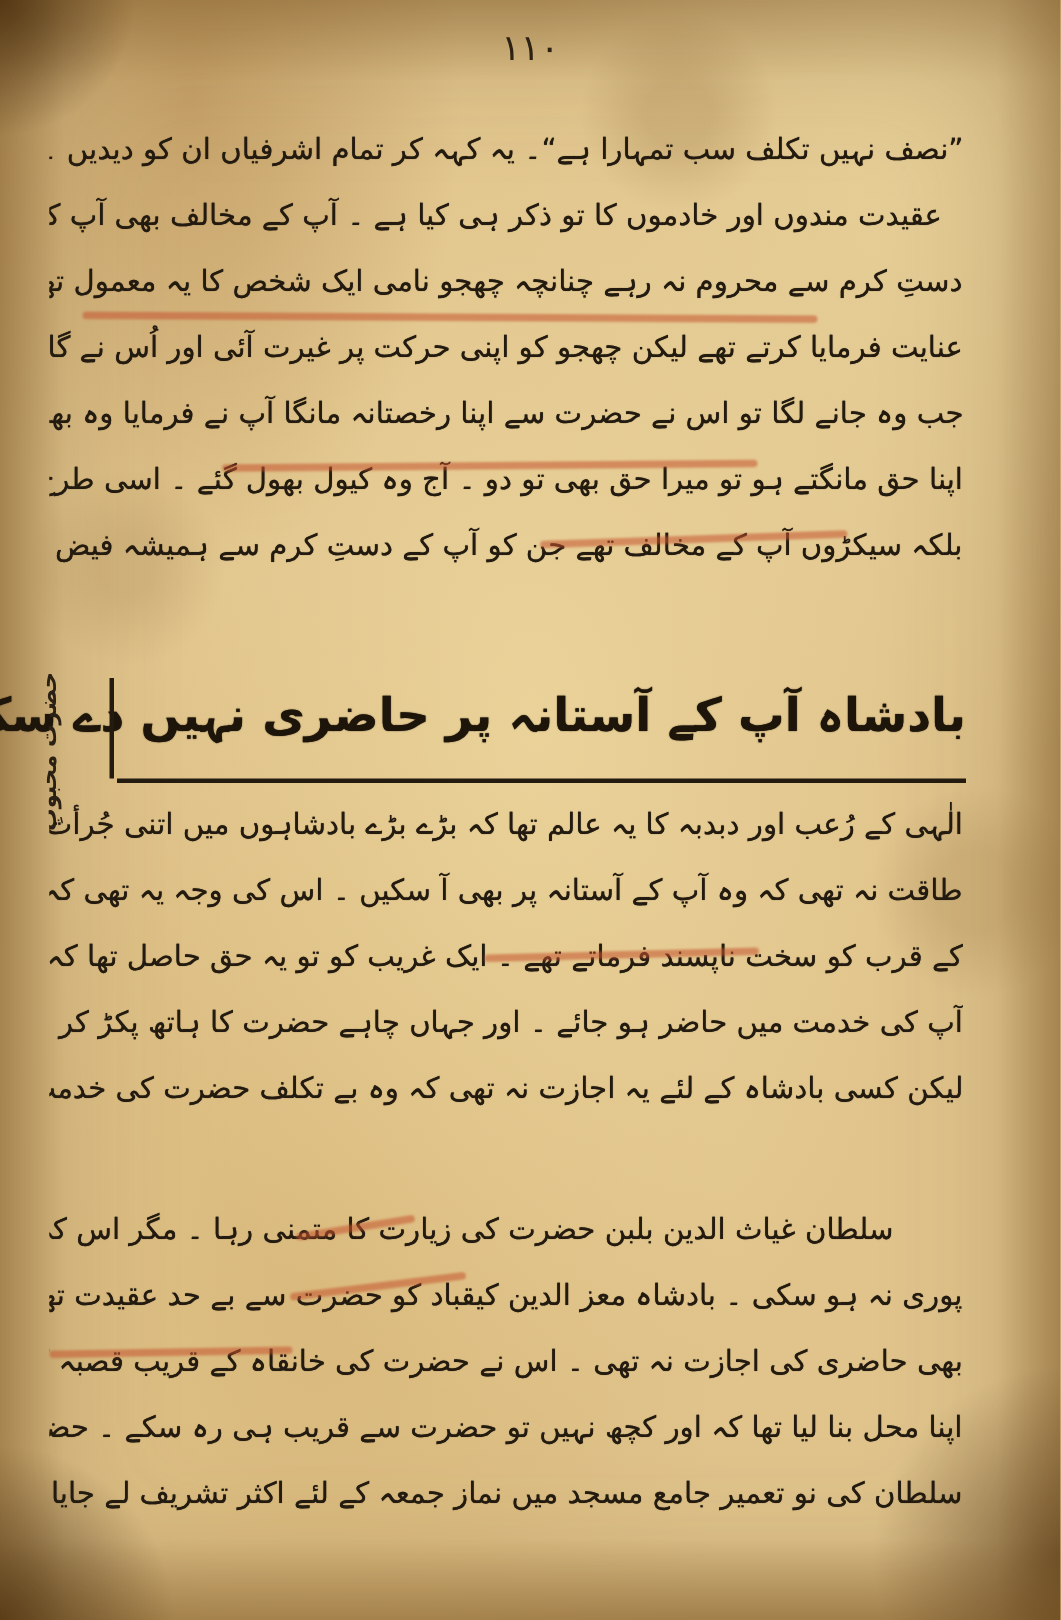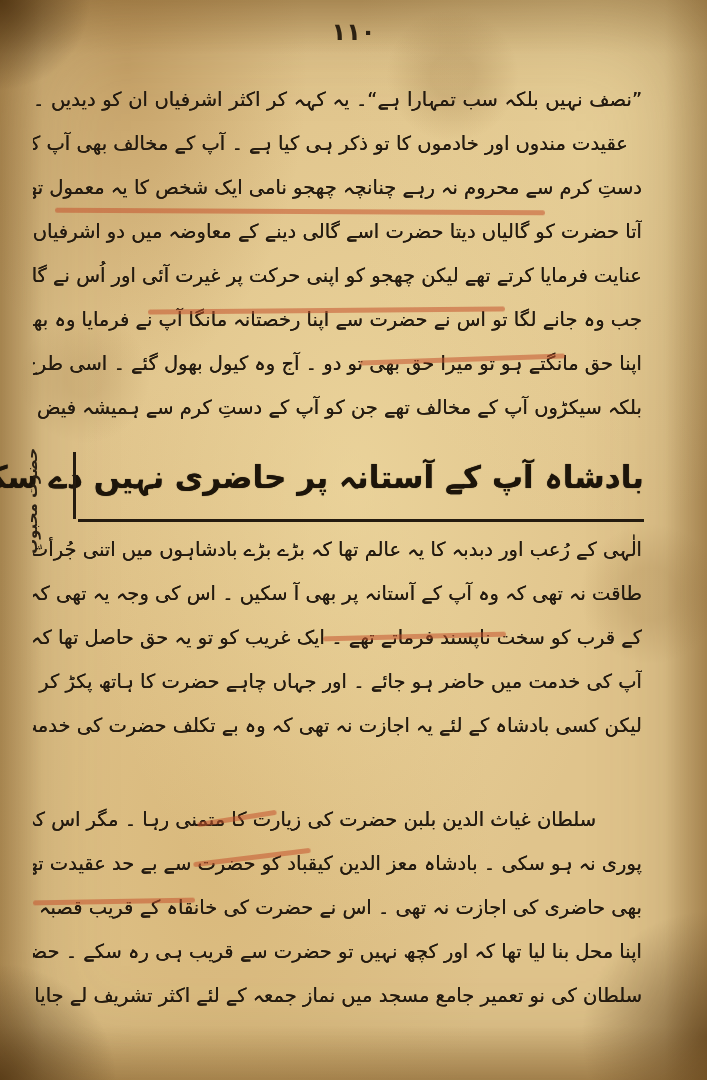--- a/index.html
+++ b/index.html
@@ -26,21 +26,21 @@
   .paper::after{
     content:"";position:absolute;inset:0;
     box-shadow:inset 0 0 110px rgba(92,60,18,.45);
     background:
       radial-gradient(circle at 64% 7%, rgba(120,80,30,.18) 0 2%, transparent 6%),
       radial-gradient(circle at 92% 55%, rgba(120,80,30,.15) 0 3%, transparent 8%),
       radial-gradient(circle at 12% 35%, rgba(120,80,30,.14) 0 2%, transparent 7%);
   }
   .pageno{
     position:absolute;top:18px;left:0;width:100%;
-    text-align:center;font-size:24px;font-weight:bold;color:#2c2112;
+    text-align:center;font-size:24px;font-weight:normal;color:#2c2112;
     letter-spacing:2px;
   }
   .col{position:absolute;left:33px;width:609px;color:#241b10;}
   .line{
     height:44px;line-height:44px;font-size:19.5px;
     text-align:justify;text-align-last:justify;
     white-space:nowrap;overflow:hidden;
     text-shadow:0 0 .5px #241b10;
   }
   .line.indent-sm{padding-right:14px;}
@@ -77,24 +77,23 @@
   #rm7{left:33px;top:899px;width:162px;transform:rotate(-1deg);}
 </style>
 </head>
 <body>
 
 <div class="paper"></div>
 
 <div class="pageno">۱۱۰</div>
 
 <div class="col" id="sec1">
-  <div class="line">”نصف نہیں بلکہ سب تمہارا ہے“۔ یہ کہہ کر اکثر اشرفیاں ان کو دیدیں ۔</div>
+  <div class="line">”نصف نہیں تکلف سب تمہارا ہے“۔ یہ کہہ کر تمام اشرفیاں ان کو دیدیں ۔</div>
   <div class="line indent-sm">عقیدت مندوں اور خادموں کا تو ذکر ہی کیا ہے ۔ آپ کے مخالف بھی آپ کے</div>
   <div class="line">دستِ کرم سے محروم نہ رہے چنانچہ چھجو نامی ایک شخص کا یہ معمول تھا کہ وہ جب بھی</div>
-  <div class="line">آتا حضرت کو گالیاں دیتا حضرت اسے گالی دینے کے معاوضہ میں دو اشرفیاں</div>
   <div class="line">عنایت فرمایا کرتے تھے لیکن چھجو کو اپنی حرکت پر غیرت آئی اور اُس نے گالیاں دینی چھوڑ دیں</div>
   <div class="line">جب وہ جانے لگا تو اس نے حضرت سے اپنا رخصتانہ مانگا آپ نے فرمایا وہ بھائی</div>
   <div class="line">اپنا حق مانگتے ہو تو میرا حق بھی تو دو ۔ آج وہ کیول بھول گئے ۔ اسی طرح ایک دو نہیں</div>
   <div class="line">بلکہ سیکڑوں آپ کے مخالف تھے جن کو آپ کے دستِ کرم سے ہمیشہ فیض پہنچا رہا ۔</div>
 </div>
 
 <div class="heading-wrap">
   <div class="heading">بادشاہ آپ کے آستانہ پر حاضری نہیں دے سکتے تھے</div>
 </div>
 <div class="heading-rule"></div>

